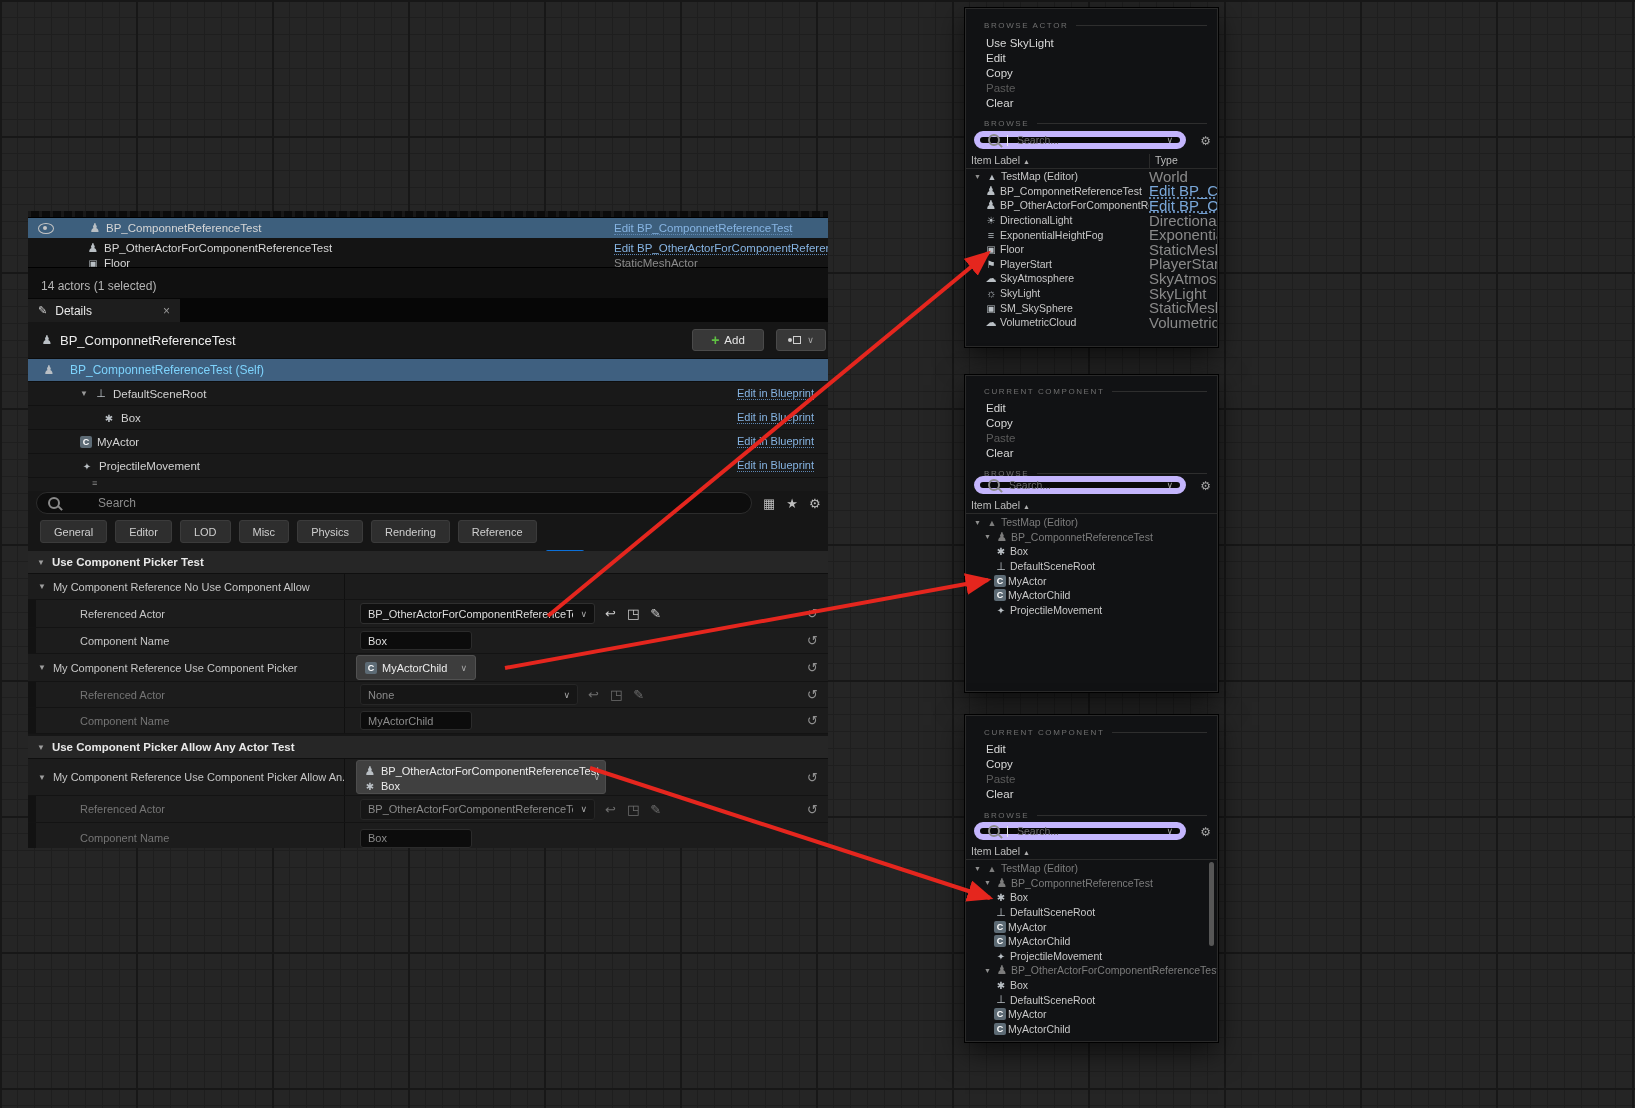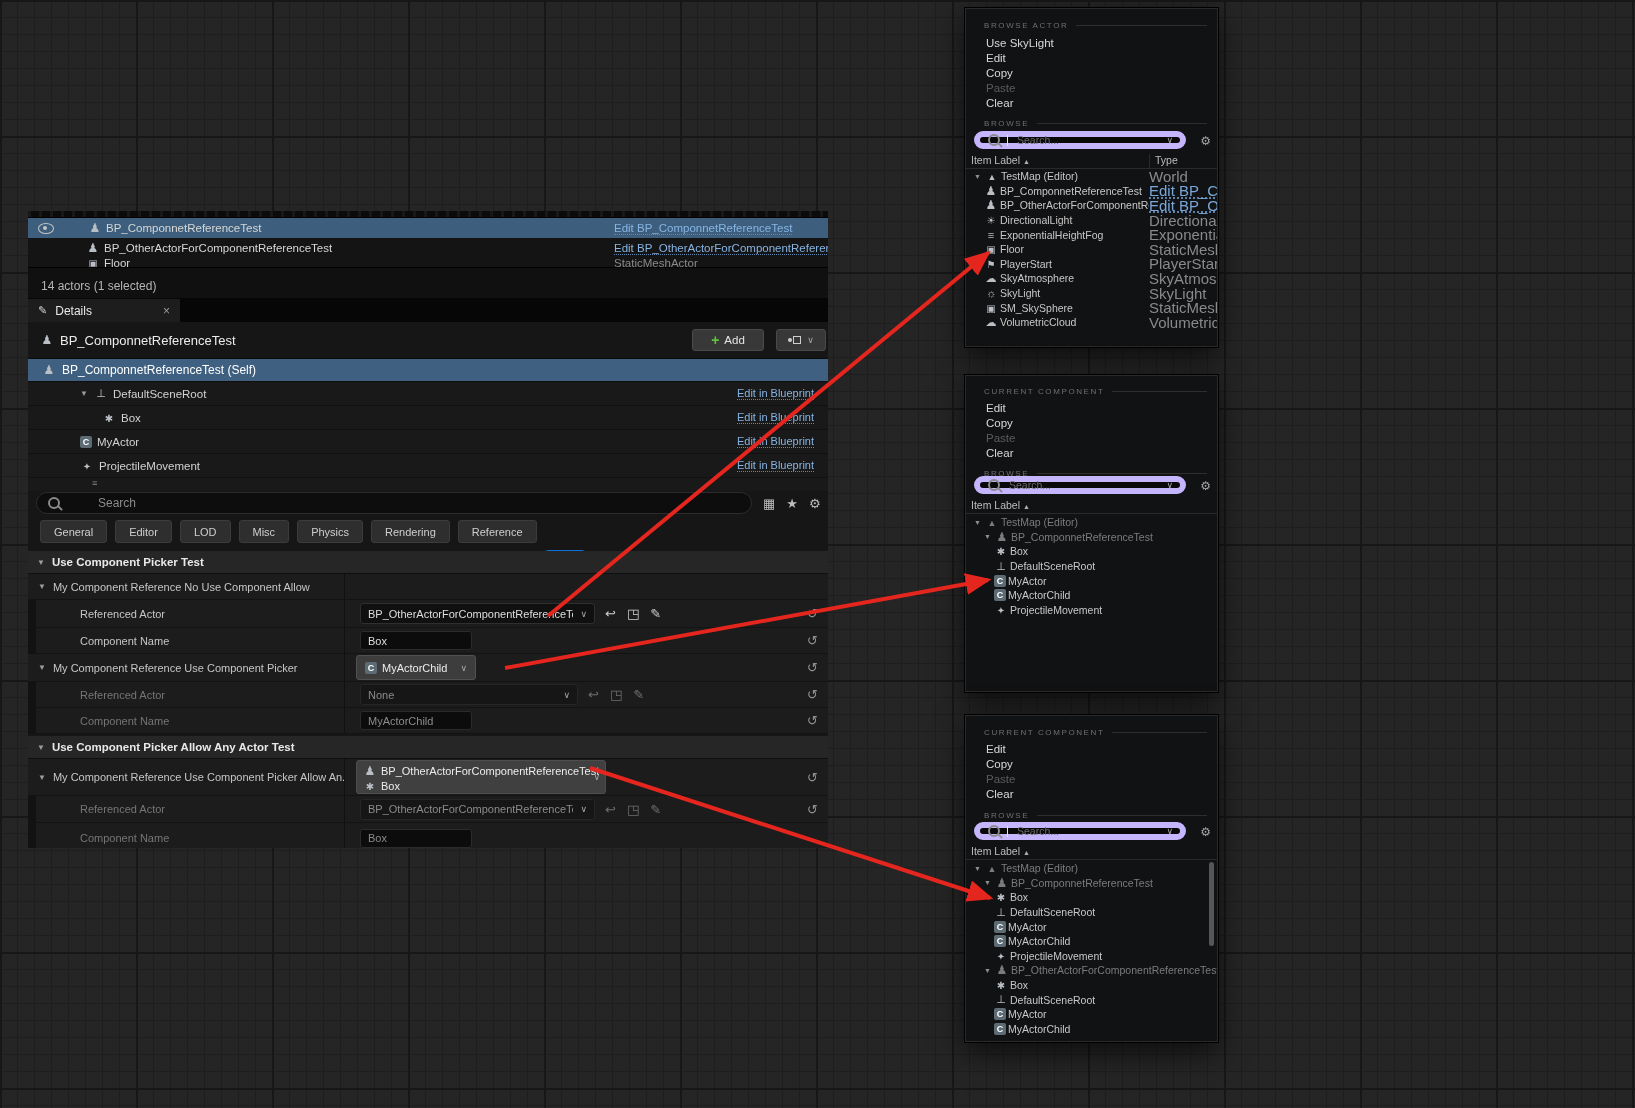--- a/index.html
+++ b/index.html
@@ -56,21 +56,21 @@
   .d-head .icg{margin-left:12px;}
   .d-name{color:#ececec;font-size:13px;margin-left:6px;}
   .btn{background:#383838;border:1px solid #4a4a4a;border-radius:3px;color:#e3e3e3;font-size:11.5px;
     height:22px;display:flex;align-items:center;justify-content:center;box-sizing:border-box;}
   .btn-add{position:absolute;left:664px;width:72px;gap:5px;}
   .plus{color:#5fc043;font-size:14px;font-weight:bold;}
   .btn-combo{position:absolute;left:748px;width:50px;gap:6px;}
   .nodeic{display:inline-block;width:13px;height:10px;position:relative;}
   .nodeic::before{content:"";position:absolute;left:0;top:3px;width:4px;height:4px;border-radius:50%;background:#cfcfcf;}
   .nodeic::after{content:"";position:absolute;right:0;top:1px;width:6px;height:6px;border:1.5px solid #cfcfcf;}
-  .selfrow{height:22px;background:#3f6080;display:flex;align-items:center;gap:6px;padding-left:14px;color:#ffffff;font-size:12px;border-bottom:1px solid #0e0e0e;}
+  .selfrow{height:22px;background:#3f6080;display:flex;align-items:center;gap:14px;padding-left:14px;color:#7dd3fc;font-size:12px;border-bottom:1px solid #0e0e0e;}
   .ctree-row{height:23px;display:flex;align-items:center;background:#191919;border-bottom:1px solid #111;
     color:#d2d2d2;font-size:11.5px;position:relative;padding-left:30px;}
   .ctree-row .expander{color:#9a9a9a;font-size:8px;width:14px;}
   .ctree-row .bpl{position:absolute;right:14px;font-size:11px;}
   .partialrow{height:13px;background:#191919;overflow:hidden;color:#8a8a8a;font-size:9px;padding-left:64px;}
   .searchrow{position:absolute;top:168px;left:0;right:0;height:26px;display:flex;align-items:center;}
   .bigsearch{margin-left:8px;width:716px;height:22px;background:#0d0d0d;border:1px solid #2c2c2c;border-radius:11px;
     display:flex;align-items:center;gap:9px;padding-left:11px;box-sizing:border-box;}
   .bigsearch input{background:transparent;border:none;outline:none;color:#cfcfcf;font-size:12px;width:600px;font-family:inherit;margin-left:27px;}
   .bigsearch input::placeholder{color:#8c8c8c;}

